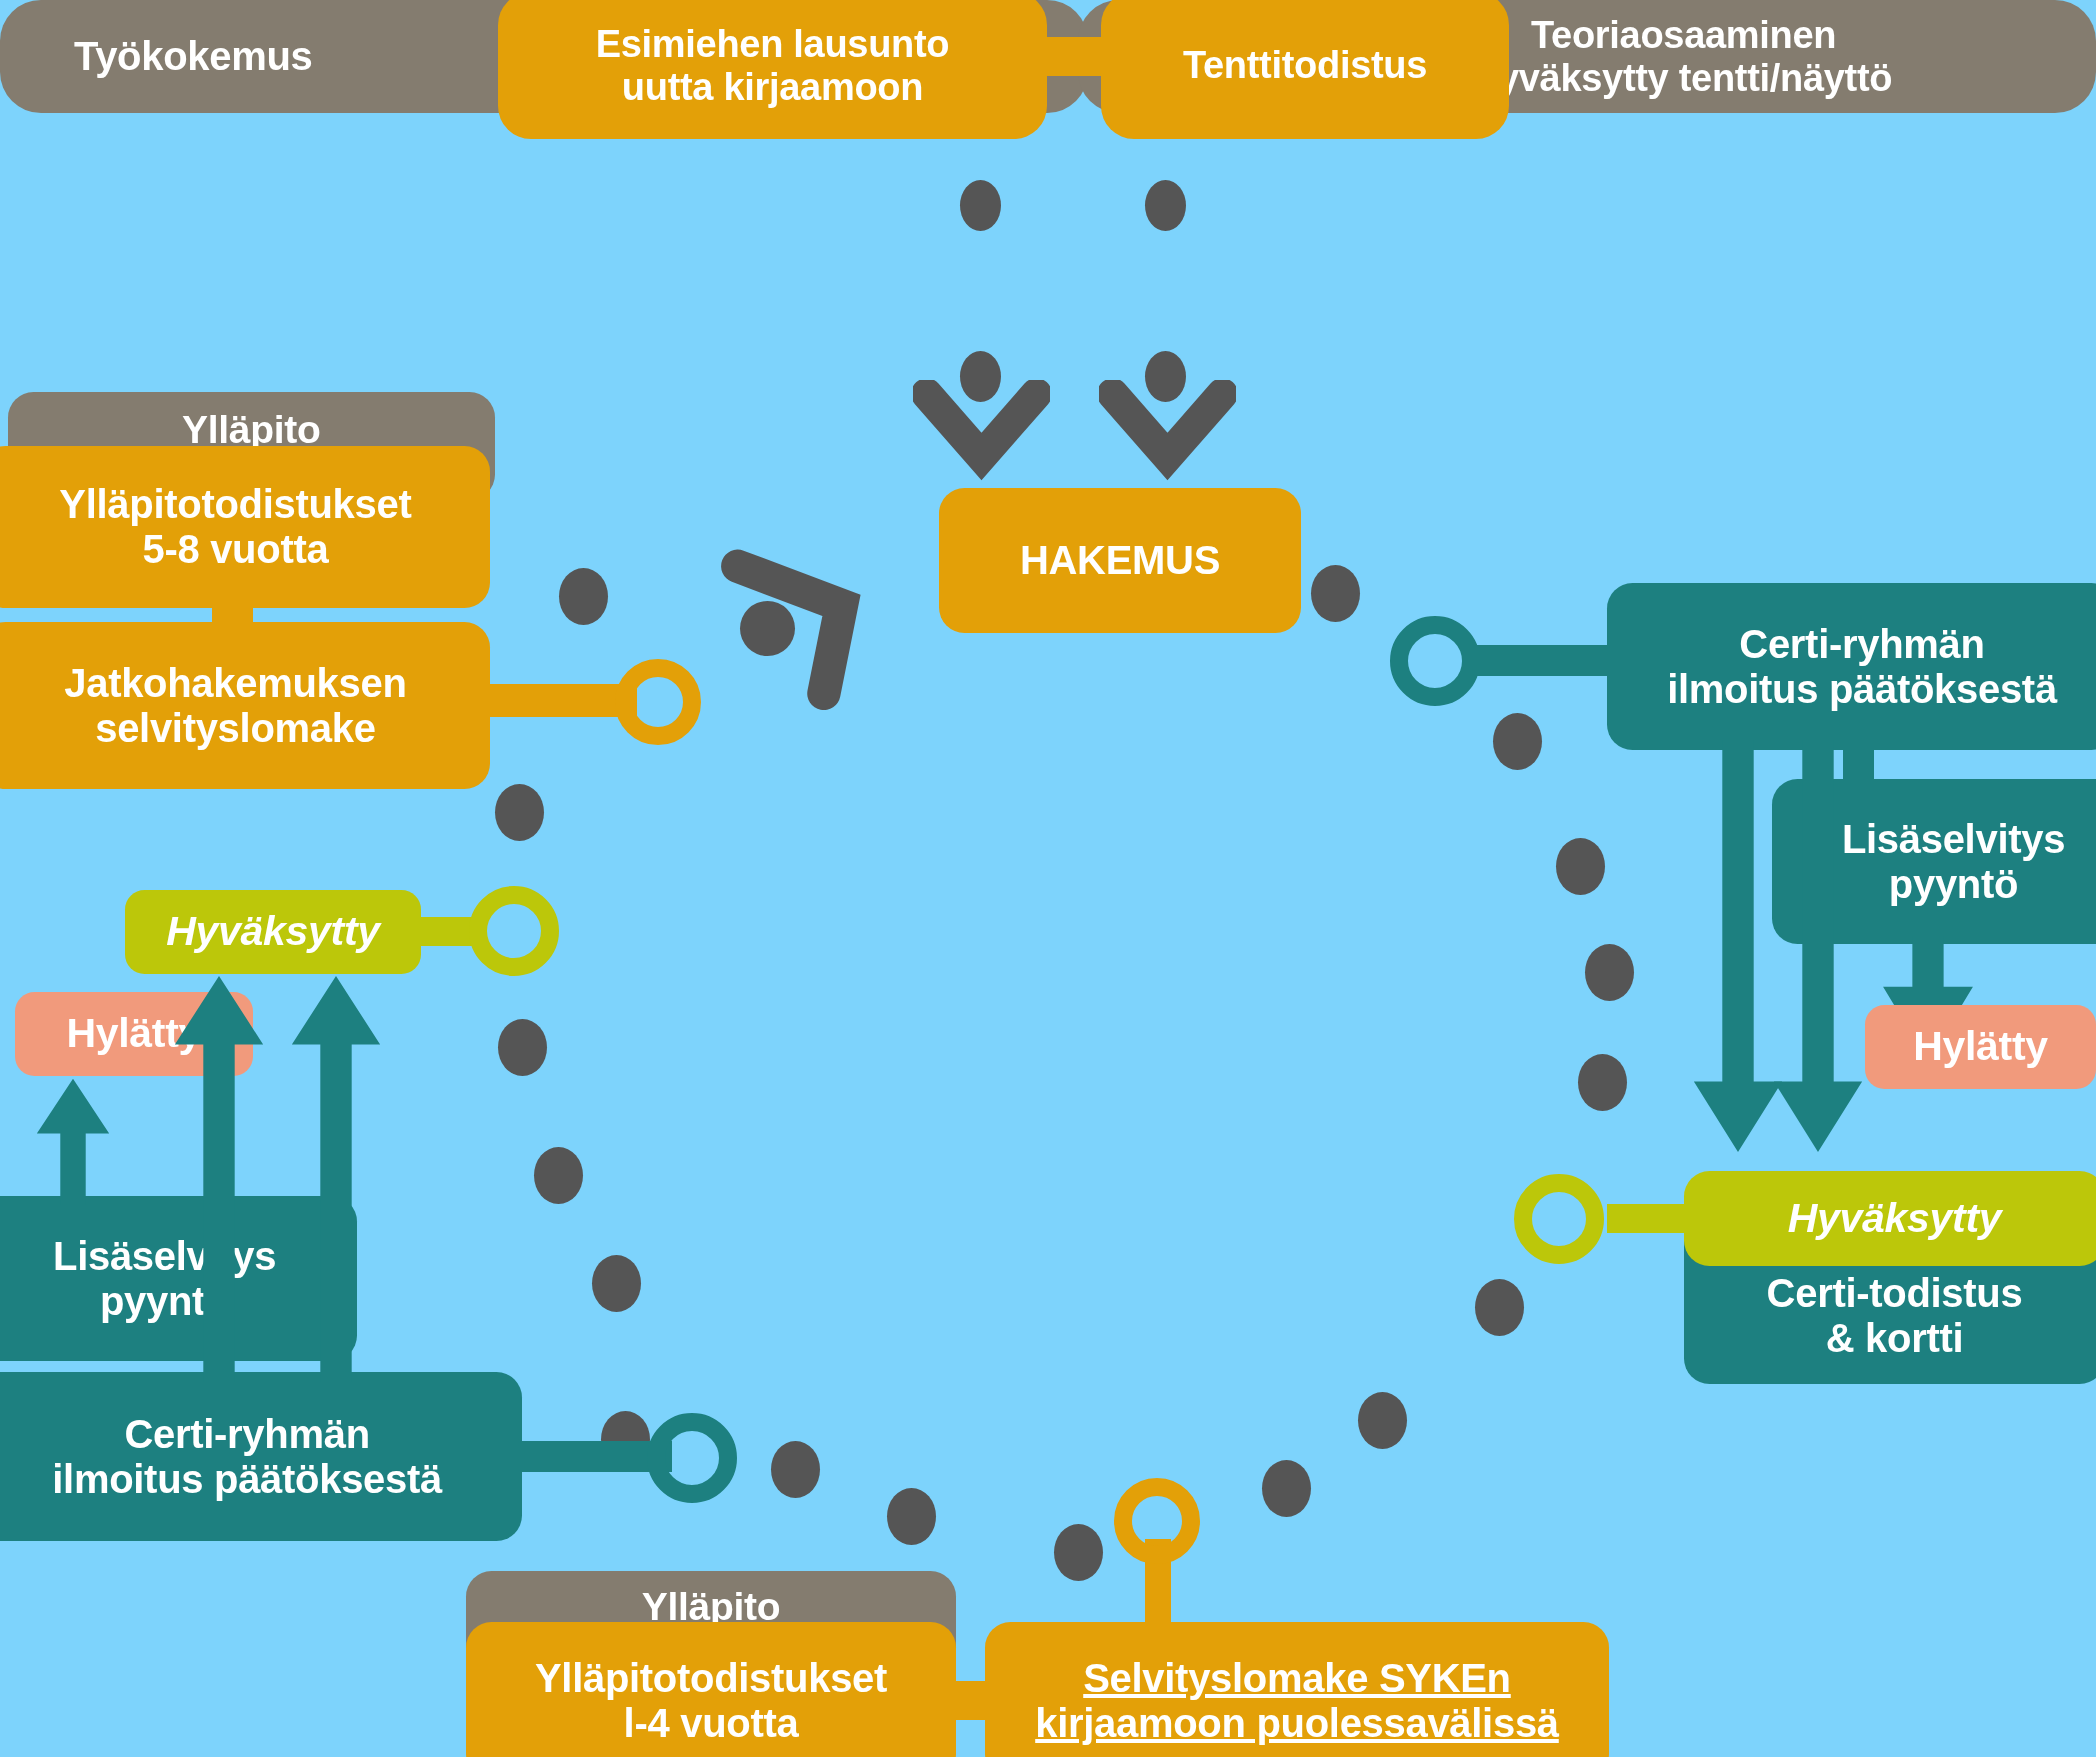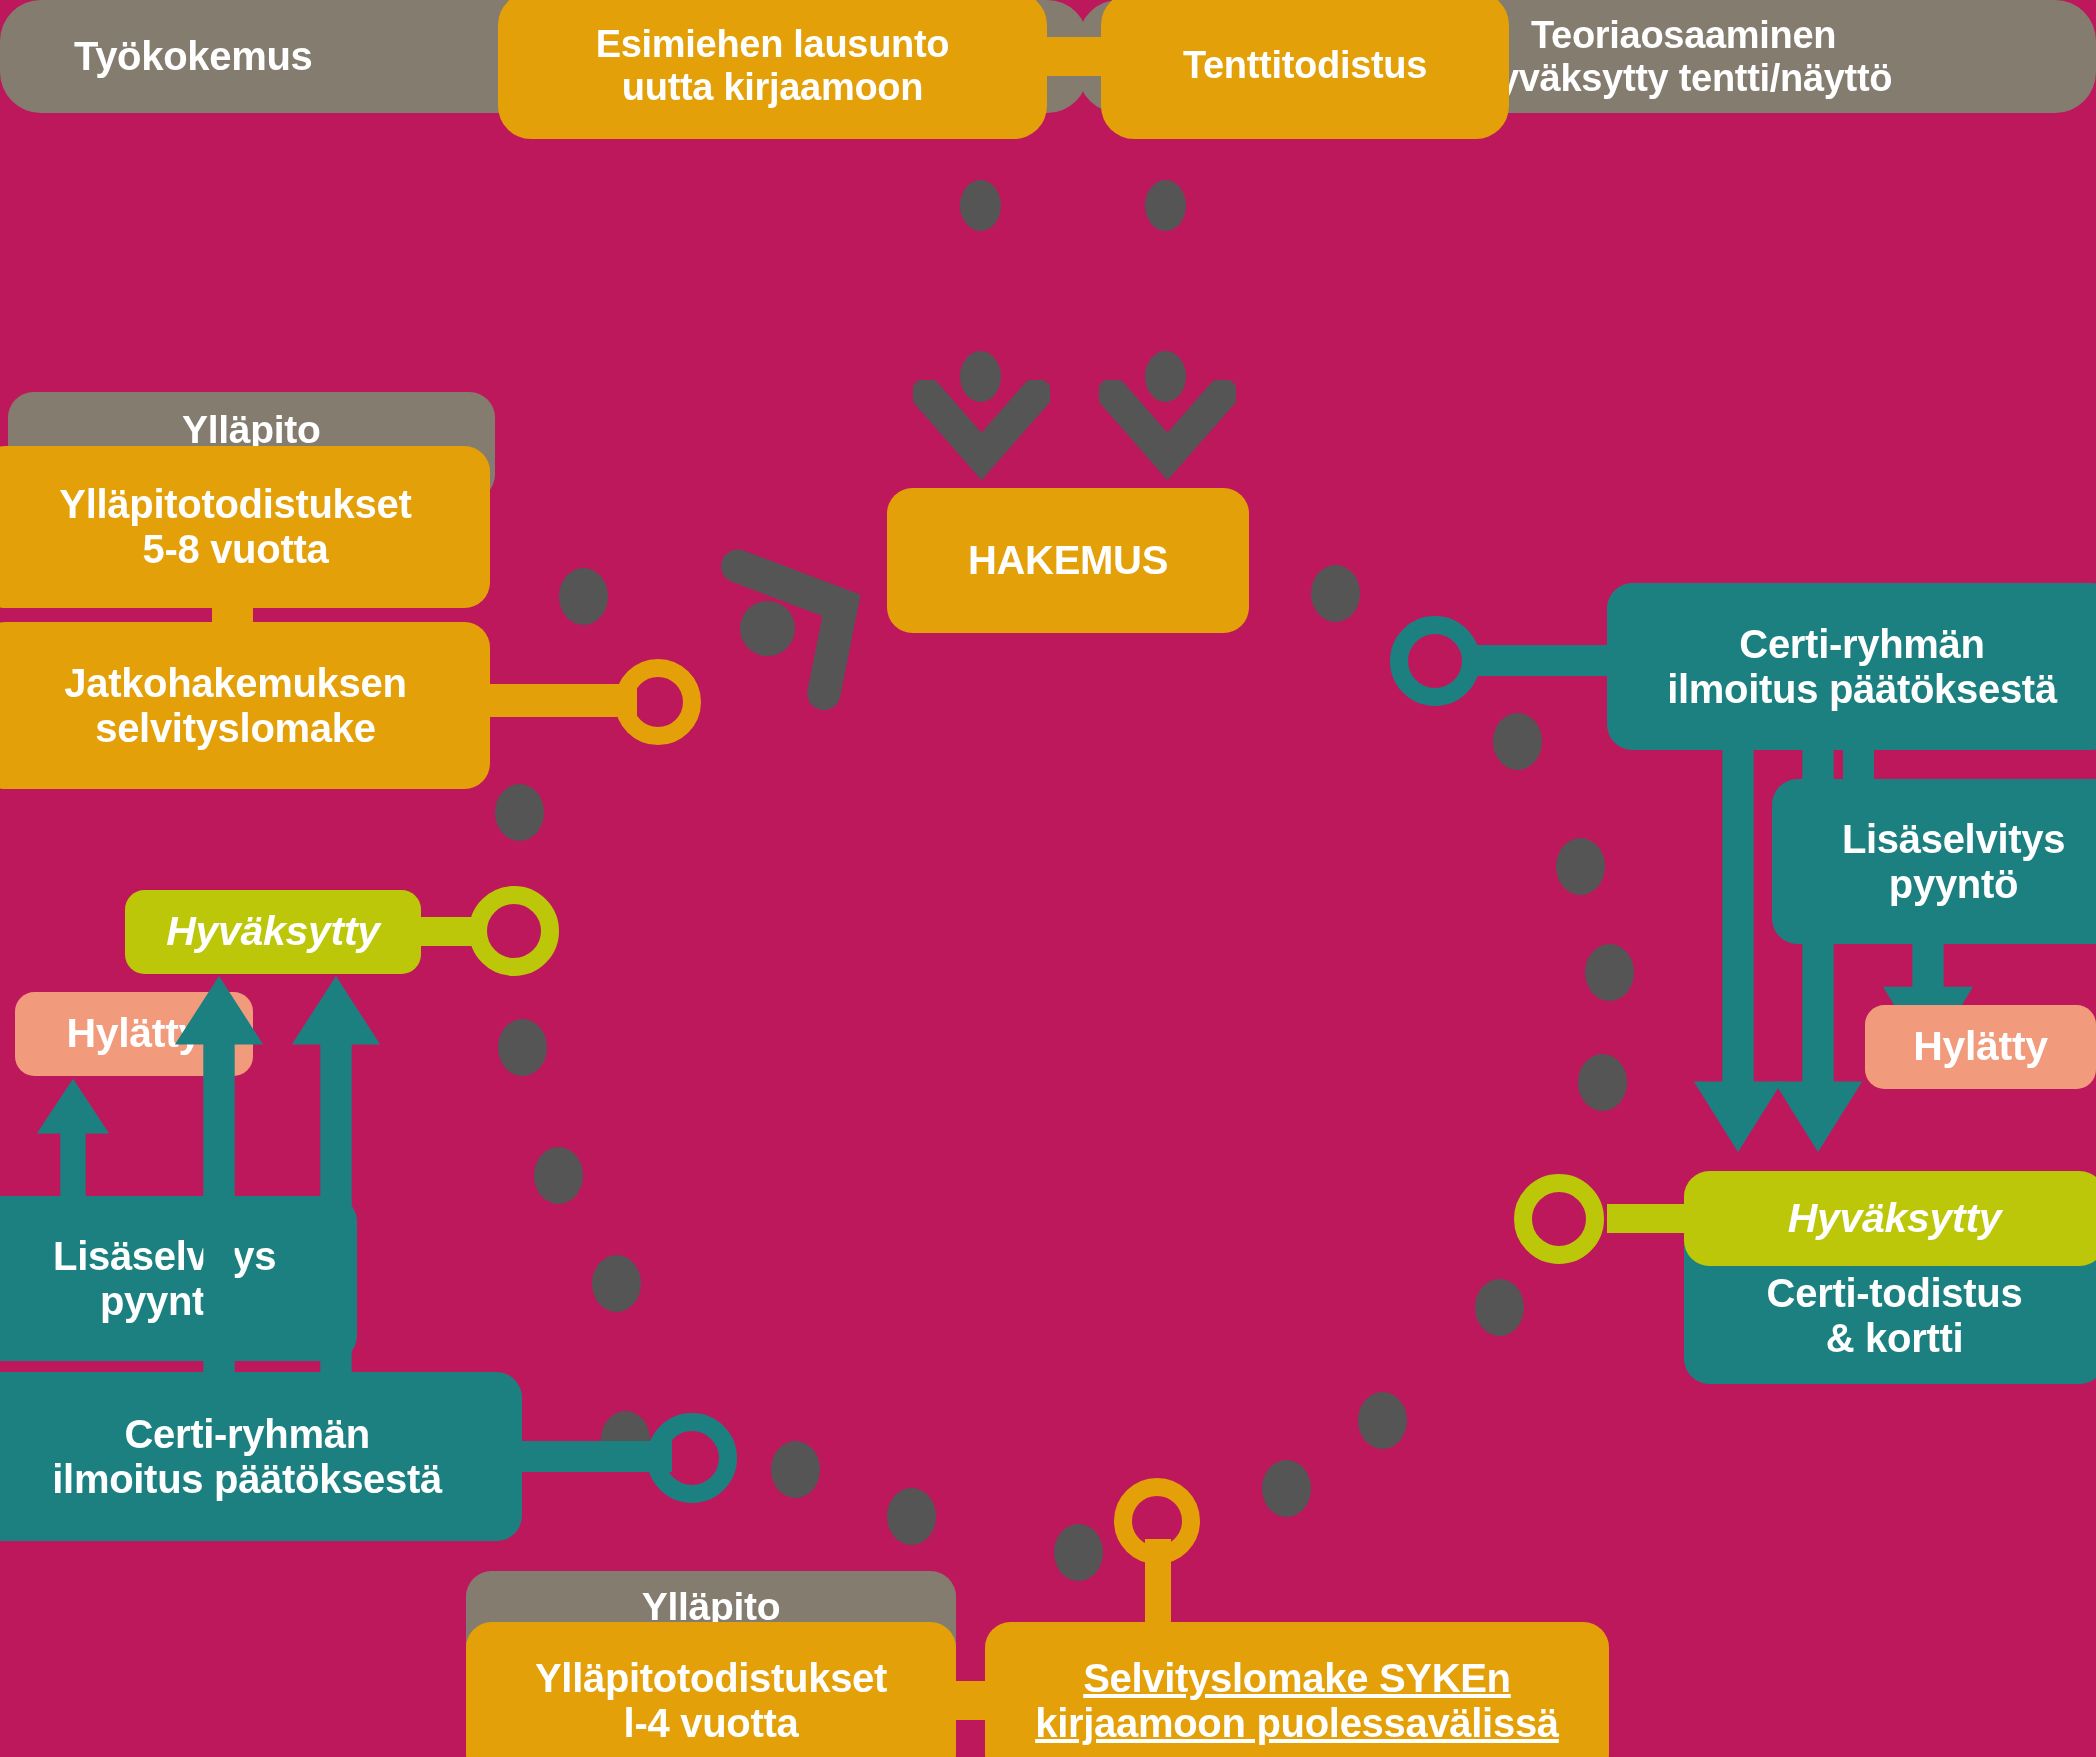--- a/index.html
+++ b/index.html
@@ -7,21 +7,21 @@
     padding: 0;
     background: #ffffff;
   }
   body {
     font-family: "Liberation Sans", sans-serif;
   }
   #stage {
     position: relative;
     width: 2097px;
     height: 1757px;
-    background: #be185d;
+    background: #7dd3fc;
     overflow: hidden;
   }
   .box {
     position: absolute;
     box-sizing: border-box;
     display: flex;
     align-items: center;
     justify-content: center;
     text-align: center;
     color: #ffffff;
@@ -107,21 +107,21 @@
   <div class="dot" style="left:960px; top:351px; width:41px; height:51px;"></div>
   <div class="dot" style="left:1145px; top:351px; width:41px; height:51px;"></div>
 
   <svg class="arrowsvg" style="left:913px; top:380px;" width="137" height="108" viewBox="0 0 140 110">
     <path d="M14 14 L70 78 L126 14" fill="none" stroke="#555555" stroke-width="32" stroke-linecap="round" stroke-linejoin="miter"></path>
   </svg>
   <svg class="arrowsvg" style="left:1099px; top:380px;" width="137" height="108" viewBox="0 0 140 110">
     <path d="M14 14 L70 78 L126 14" fill="none" stroke="#555555" stroke-width="32" stroke-linecap="round" stroke-linejoin="miter"></path>
   </svg>
 
-  <div class="box orange r-sm" style="left:887px; top:488px; width:362px; height:145px; font-size:40px; flex-direction:column;">
+  <div class="box orange r-sm" style="left:939px; top:488px; width:362px; height:145px; font-size:40px; flex-direction:column;">
     <span>HAKEMUS</span>
   </div>
 
   <svg class="arrowsvg" style="left:716px; top:529px;" width="157" height="186" viewBox="0 0 160 190">
     <path d="M22 38 L128 78 L110 168" fill="none" stroke="#555555" stroke-width="34" stroke-linecap="round" stroke-linejoin="miter"></path>
   </svg>
   <div class="dot" style="left:740px; top:601px; width:55px; height:55px;"></div>
 
 
   <div class="dot" style="left:1311px; top:565px; width:49px; height:57px;"></div>

